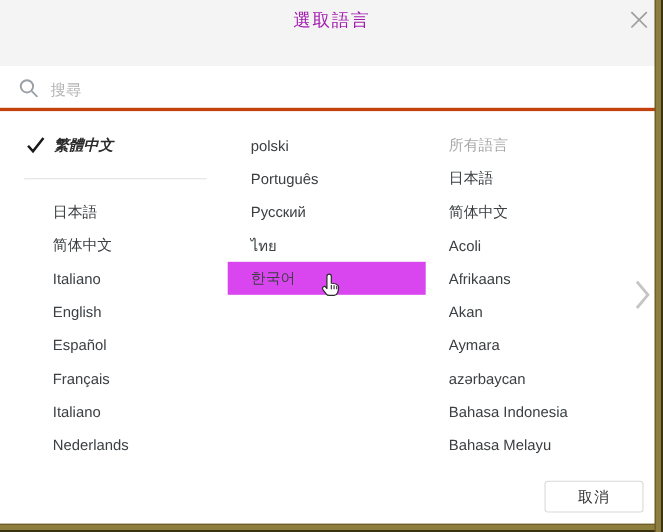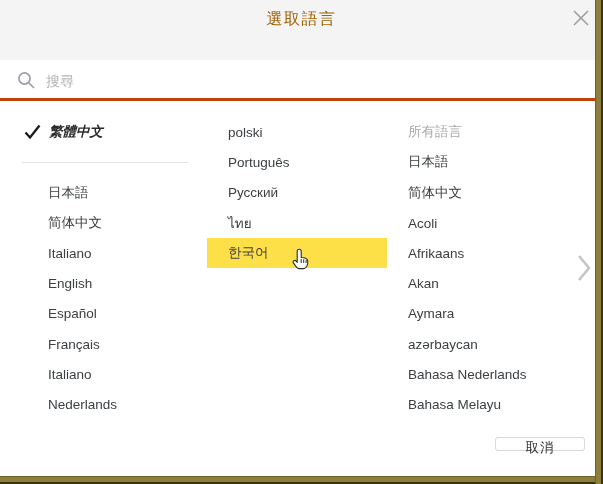--- a/index.html
+++ b/index.html
@@ -33,21 +33,21 @@
   }
   
   .header {
     position: absolute; top: 0; left: 0; width: 100%; height: 60px;
     background: #f4f4f4;
   }
   .title {
     position: absolute; top: 9px; left: 0; right: 0;
     text-align: center;
     font-size: 16px; letter-spacing: 1.5px;
-    color: #a16207;
+    color: #a21caf;
   }
   .close-btn {
     position: absolute; top: 8px; right: 12px;
     width: 20px; height: 20px;
     background: none; border: none; padding: 0; cursor: pointer;
   }
   
   .searchbar {
     position: absolute; top: 60px; left: 0; width: 100%; height: 41px;
     background: #ffffff;
@@ -77,40 +77,40 @@
     padding-left: 21px;
     font-size: 13.5px;
     color: #3c4043;
     cursor: pointer;
     position: relative;
     white-space: nowrap;
   }
   .col1 .row { padding-left: 24px; }
   .row.selected { padding-left: 0; font-weight: bold; color: #2b2b2b; font-style: italic; }
   .row.selected .check-icon { margin-right: 8px; }
-  .row.hovered { background: #fde047; gap: 20px; }
+  .row.hovered { background: #d946ef; gap: 20px; }
   .row.group-header { color: #a9a9a9; cursor: default; }
   .divider-row { cursor: default; padding: 0 !important; align-items: center; }
   .divider-line {
     margin-left: -2px;
     width: 166px; height: 0;
     border-top: 1px solid #e3e3e3;
   }
   
   .hand-cursor { margin-left: 3px; transform: translateY(6px); }
   
   .chevron-btn {
     position: absolute; left: 575px; top: 253px;
     width: 18px; height: 30px;
     background: none; border: none; padding: 0; cursor: pointer;
   }
   
   .cancel-btn {
     position: absolute; left: 495px; top: 437px;
-    width: 90px; height: 14px;
+    width: 90px; height: 29px;
     background: #ffffff;
     border: 1px solid #d9d9d9;
     border-radius: 3px;
     font-family: inherit;
     font-size: 13.5px; color: #333333;
     letter-spacing: 1px;
     cursor: pointer;
   }
 </style>
 </head>
@@ -215,21 +215,21 @@
     <div class="row">
         <span>Akan</span>
       </div>
     <div class="row">
         <span>Aymara</span>
       </div>
     <div class="row">
         <span>azərbaycan</span>
       </div>
     <div class="row">
-        <span>Bahasa Nederlands</span>
+        <span>Bahasa Indonesia</span>
       </div>
     <div class="row">
         <span>Bahasa Melayu</span>
       </div>
   </div>
 
   <button class="chevron-btn">
     <svg width="16" height="30" viewBox="0 0 16 30">
       <polyline points="3,3 13,15 3,27" fill="none" stroke="#c5c5c5" stroke-width="2.6"></polyline>
     </svg>

